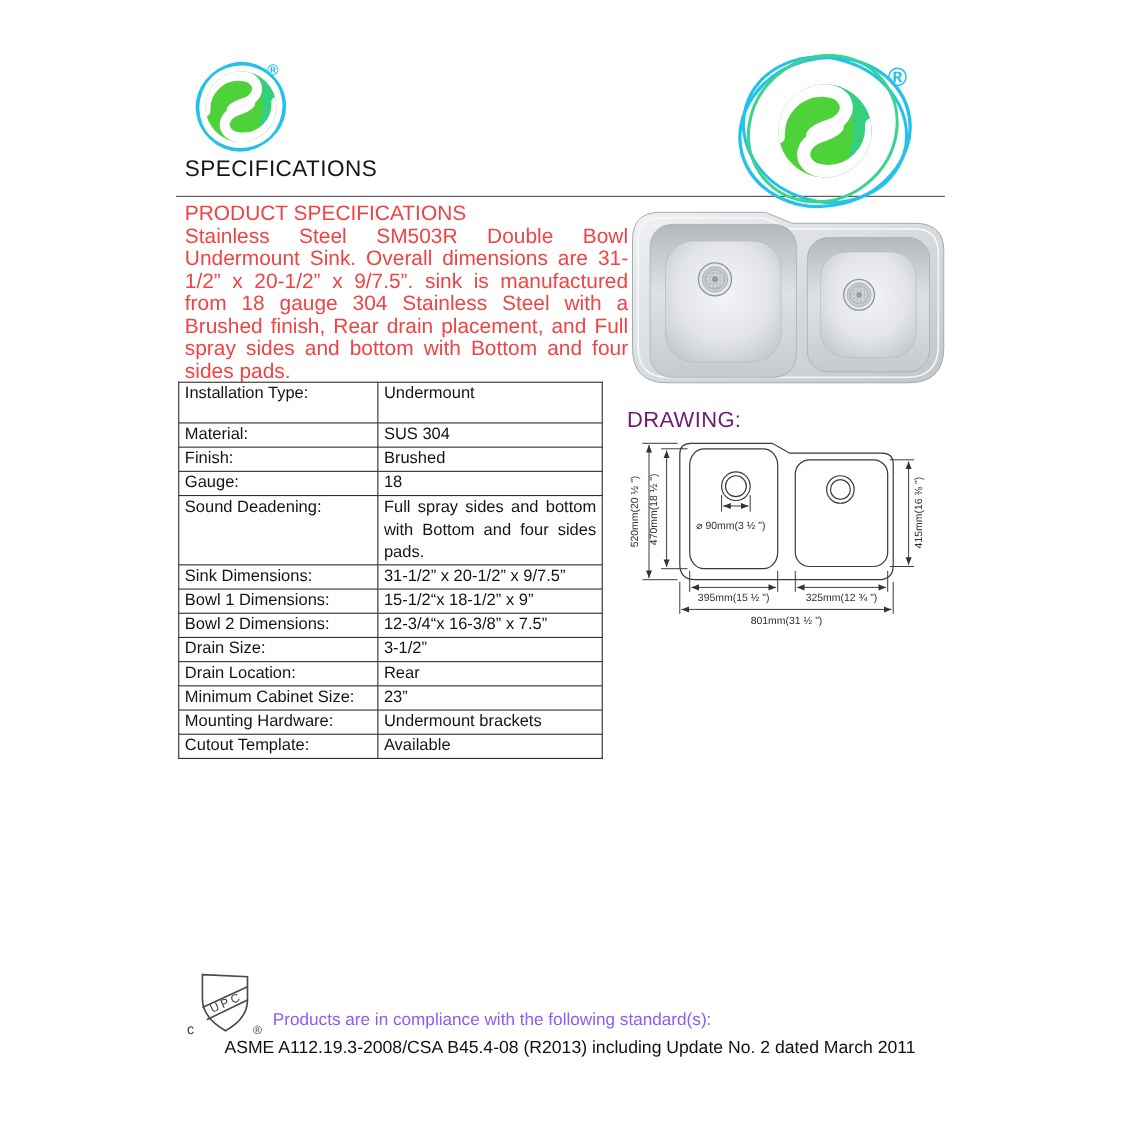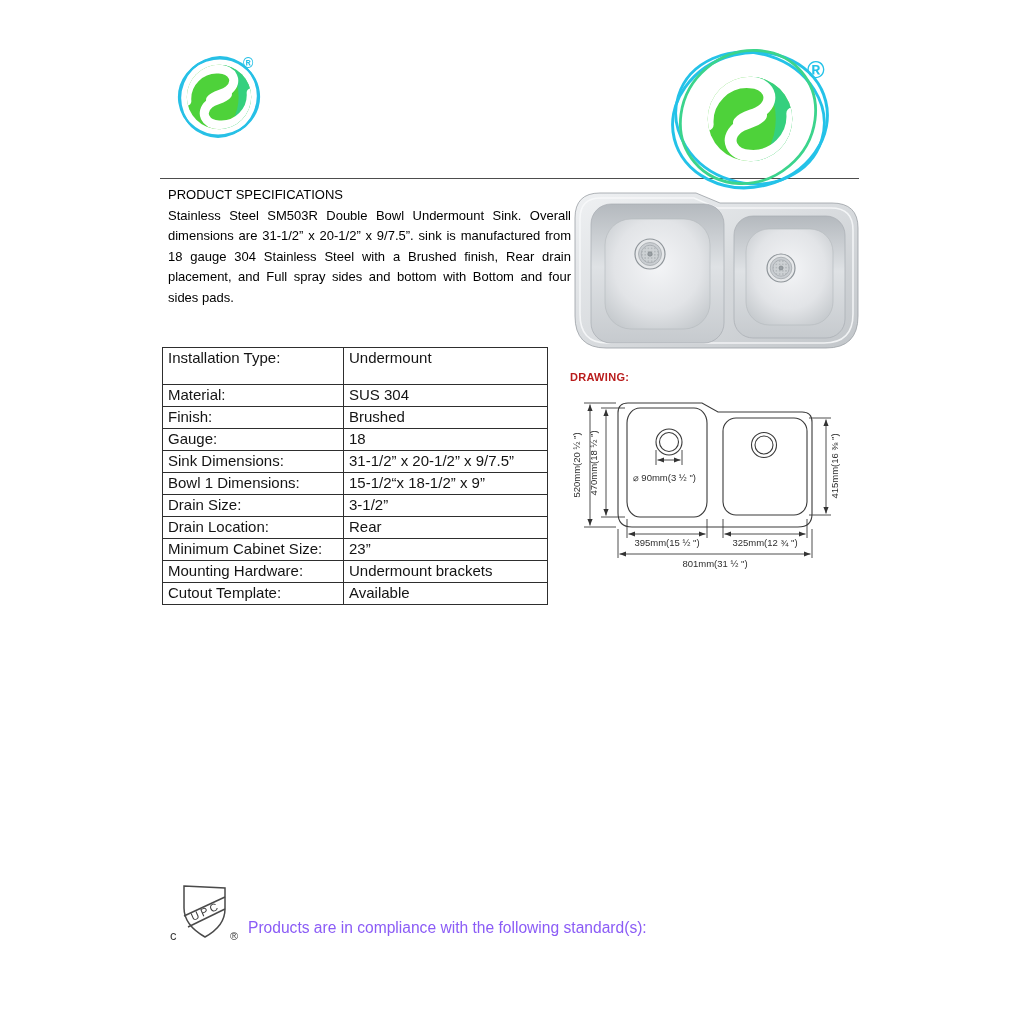--- a/index.html
+++ b/index.html
@@ -3,33 +3,33 @@
 <meta charset="utf-8">
 <style>
   html,body { margin:0; padding:0; background:#fff; }
   .page {
     position:relative; width:1024px; height:1024px; background:#ffffff;
     font-family:"Liberation Sans", sans-serif; color:#1b1b1b; overflow:hidden;
   }
   .abs { position:absolute; }
   .spec-title { left:168px; top:142px; font-size:20.5px; letter-spacing:0.4px; color:#161616; }
   .title-rule { left:160px; top:178px; width:699px; border-top:1.7px solid #4d4d4d; height:0; }
-  .prod-block { left:168px; top:185px; width:403px; font-size:13px; line-height:20.5px; color:#000000; }
+  .prod-block { left:168px; top:185px; width:403px; font-size:19px; line-height:20.5px; color:#ef4444; }
   .prod-block .sect { margin:0; }
   .prod-block p { margin:0; text-align:justify; }
   table.spec-table {
     position:absolute; left:162px; top:347px; width:386px;
     border-collapse:collapse; font-size:15px; color:#141414; table-layout:fixed;
   }
   table.spec-table td { border:1.5px solid #2e2e2e; padding:0 5px; vertical-align:top; line-height:20.5px; }
   td.c-label { width:170px; }
   tr.r-tall td { height:36px; }
   tr.r-norm td { height:21px; }
   td.justify { text-align:justify; }
-  .drawing-heading { left:570px; top:371px; font-size:11px; font-weight:bold; color:#b91c1c; letter-spacing:0.3px; }
+  .drawing-heading { left:570px; top:371px; font-size:20px; font-weight:normal; color:#701a75; letter-spacing:0.3px; }
   .foot-line1 { left:248px; top:919px; font-size:15.6px; color:#8b5cf6; }
   .foot-line2 { left:204px; top:944px; font-size:16px; color:#111; }
   svg text { font-family:"Liberation Sans", sans-serif; }
 </style>
 </head>
 <body>
 
 <div class="page">
 
   <svg class="abs" style="left:160px; top:40px;" width="120" height="106" viewBox="0 0 120 106">
@@ -44,20 +44,21 @@
       <circle cx="50" cy="50" r="46" fill="#4ed23a"></circle>
       <path d="M 50,4 A 46,46 0 0 1 50,96 A 28,46 0 0 0 50,4 Z" fill="#2ecf96" opacity="0.75"></path>
       <g clip-path="url(#clipS)" stroke="#ffffff" stroke-width="13" fill="none" stroke-linecap="round">
         <path d="M 4,56 C 2,30 24,8 50,10 C 70,11 78,28 64,40 C 56,47 44,46 38,54"></path>
         <path d="M 96,44 C 98,70 76,92 50,90 C 30,89 22,72 36,60 C 44,53 56,54 62,46"></path>
       </g>
     </g>
     <text x="83" y="28" font-size="14" fill="#27c0e6" font-weight="bold">®</text>
   </svg>
 
+  <div class="abs spec-title">SPECIFICATIONS</div>
   <div class="abs title-rule"></div>
 
   <div class="abs prod-block">
     <div class="sect">PRODUCT SPECIFICATIONS</div>
     <p>Stainless Steel SM503R Double Bowl Undermount Sink. Overall dimensions are 31-1/2” x 20-1/2” x 9/7.5”. sink is manufactured from 18 gauge 304 Stainless Steel with a Brushed finish, Rear drain placement, and Full spray sides and bottom with Bottom and four sides pads.</p>
   </div>
 
   <table class="spec-table">
     <tbody>
       <tr class="r-tall">
@@ -69,27 +70,35 @@
         <td>SUS 304</td>
       </tr>
       <tr class="r-norm">
         <td class="c-label">Finish:</td>
         <td>Brushed</td>
       </tr>
       <tr class="r-norm">
         <td class="c-label">Gauge:</td>
         <td>18</td>
       </tr>
+      <tr>
+        <td class="c-label">Sound Deadening:</td>
+        <td class="justify">Full spray sides and bottom with Bottom and four sides pads.</td>
+      </tr>
       <tr class="r-norm">
         <td class="c-label">Sink Dimensions:</td>
         <td>31-1/2” x 20-1/2” x 9/7.5”</td>
       </tr>
       <tr class="r-norm">
         <td class="c-label">Bowl 1 Dimensions:</td>
         <td>15-1/2“x 18-1/2” x 9”</td>
+      </tr>
+      <tr class="r-norm">
+        <td class="c-label">Bowl 2 Dimensions:</td>
+        <td>12-3/4“x 16-3/8” x 7.5”</td>
       </tr>
       <tr class="r-norm">
         <td class="c-label">Drain Size:</td>
         <td>3-1/2”</td>
       </tr>
       <tr class="r-norm">
         <td class="c-label">Drain Location:</td>
         <td>Rear</td>
       </tr>
       <tr class="r-norm">
@@ -237,14 +246,15 @@
       <path d="M 16,10 L 57,12 L 57,33 Q 57,50 37,61 Q 16,49 16,32 Z"></path>
       <line x1="16" y1="40" x2="57" y2="21"></line>
       <line x1="20" y1="51" x2="57" y2="33"></line>
     </g>
     <text x="25" y="45" transform="rotate(-24 25 45)" font-size="11" letter-spacing="2.5" fill="#3d3d3d">UPC</text>
     <text x="2" y="64" font-size="13" fill="#3d3d3d">c</text>
     <text x="62" y="64" font-size="11" fill="#3d3d3d">®</text>
   </svg>
 
   <div class="abs foot-line1">Products are in compliance with the following standard(s):</div>
+  <div class="abs foot-line2">ASME A112.19.3-2008/CSA B45.4-08 (R2013) including Update No. 2 dated March 2011</div>
 
 </div>
 
 </body></html>

